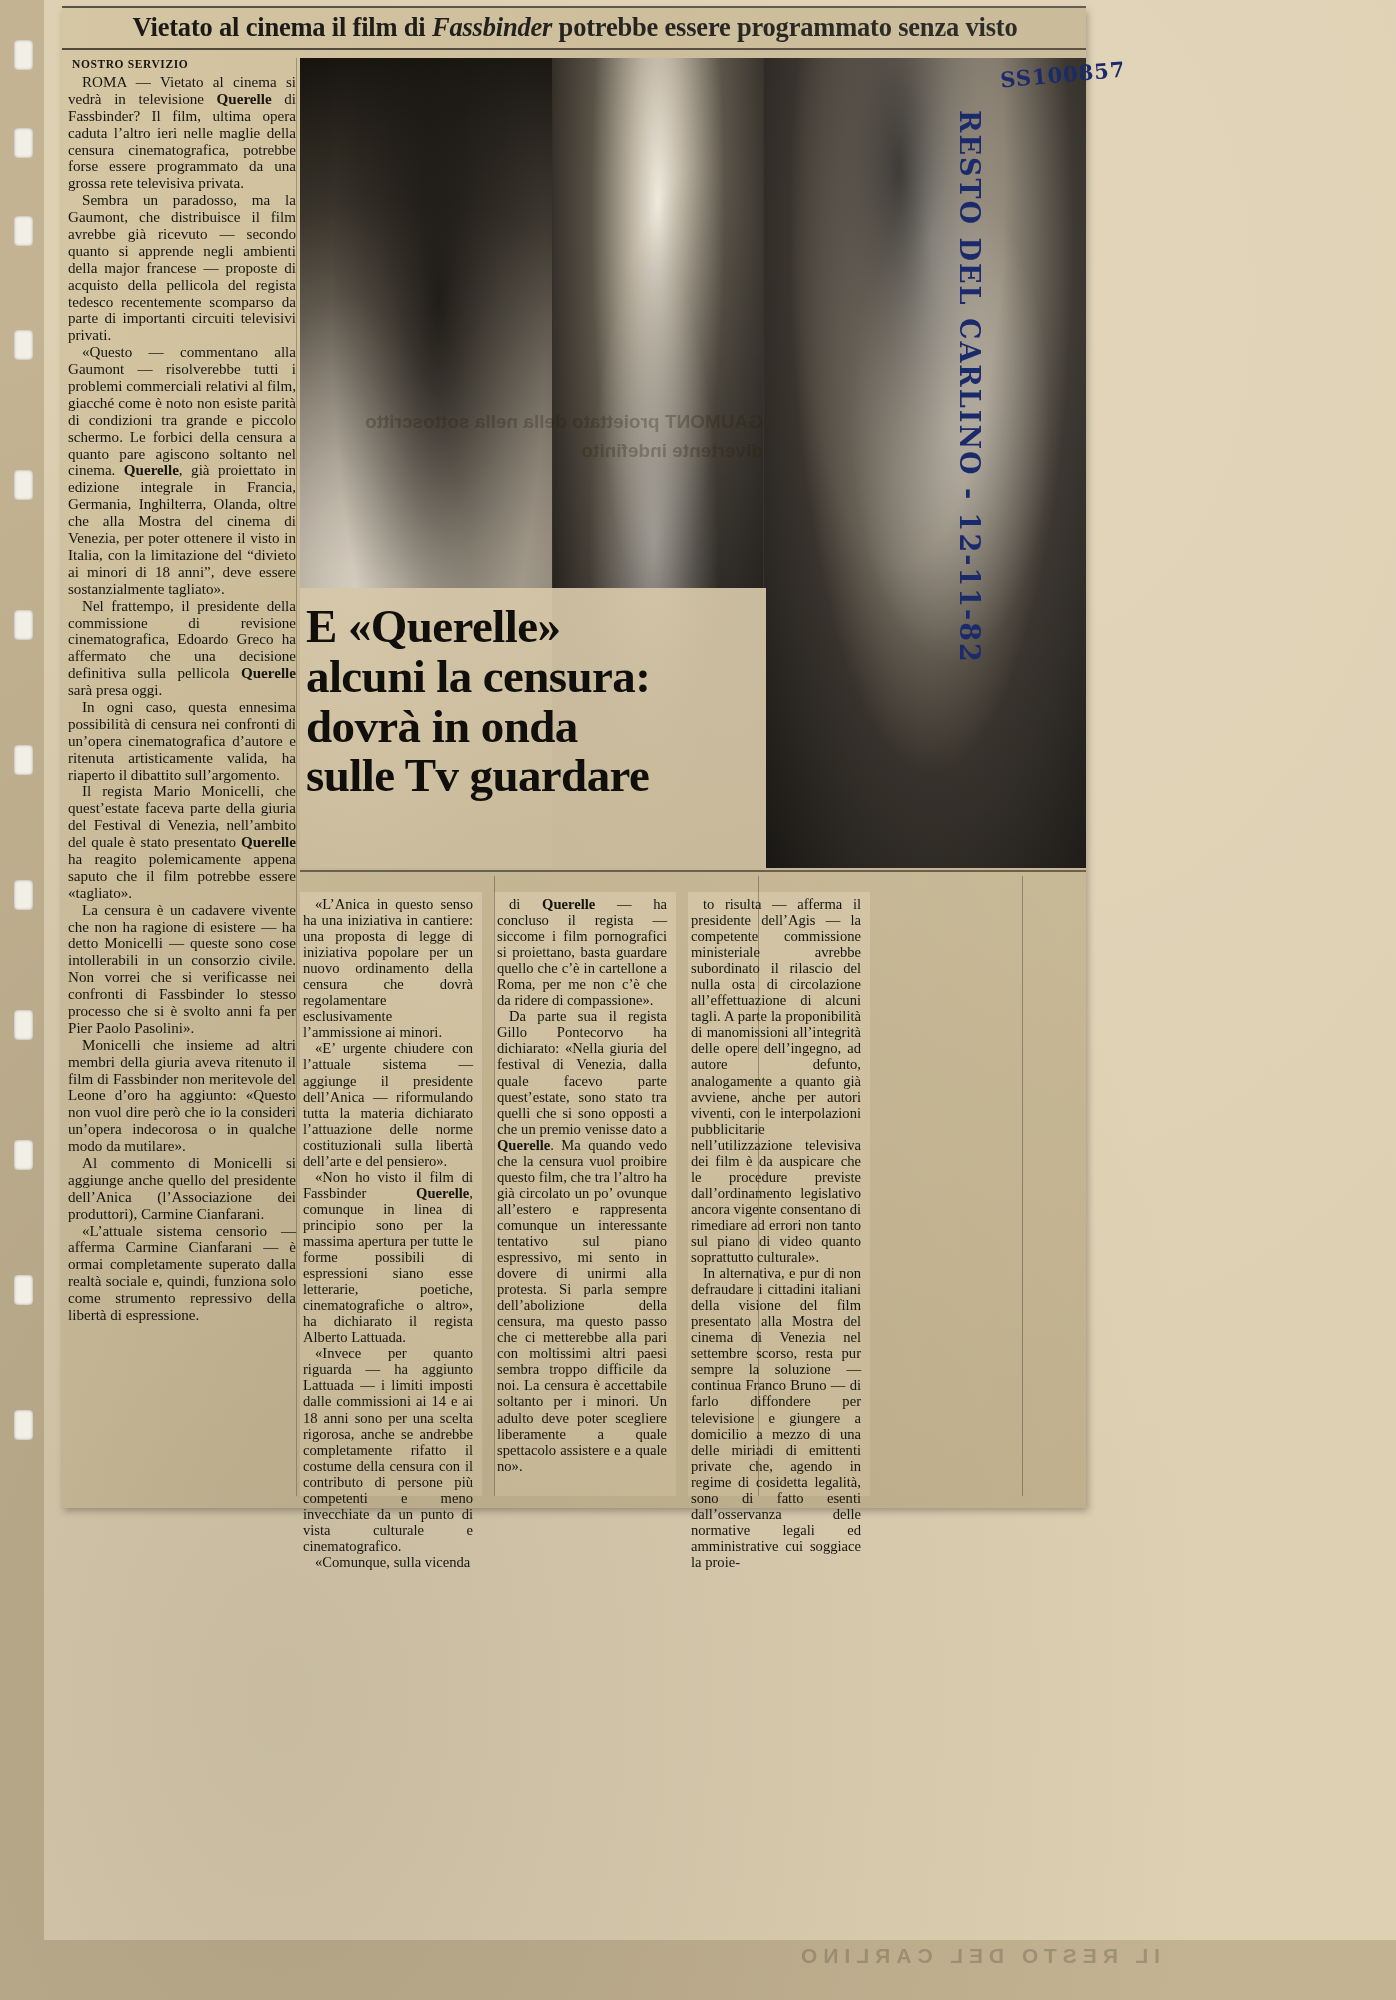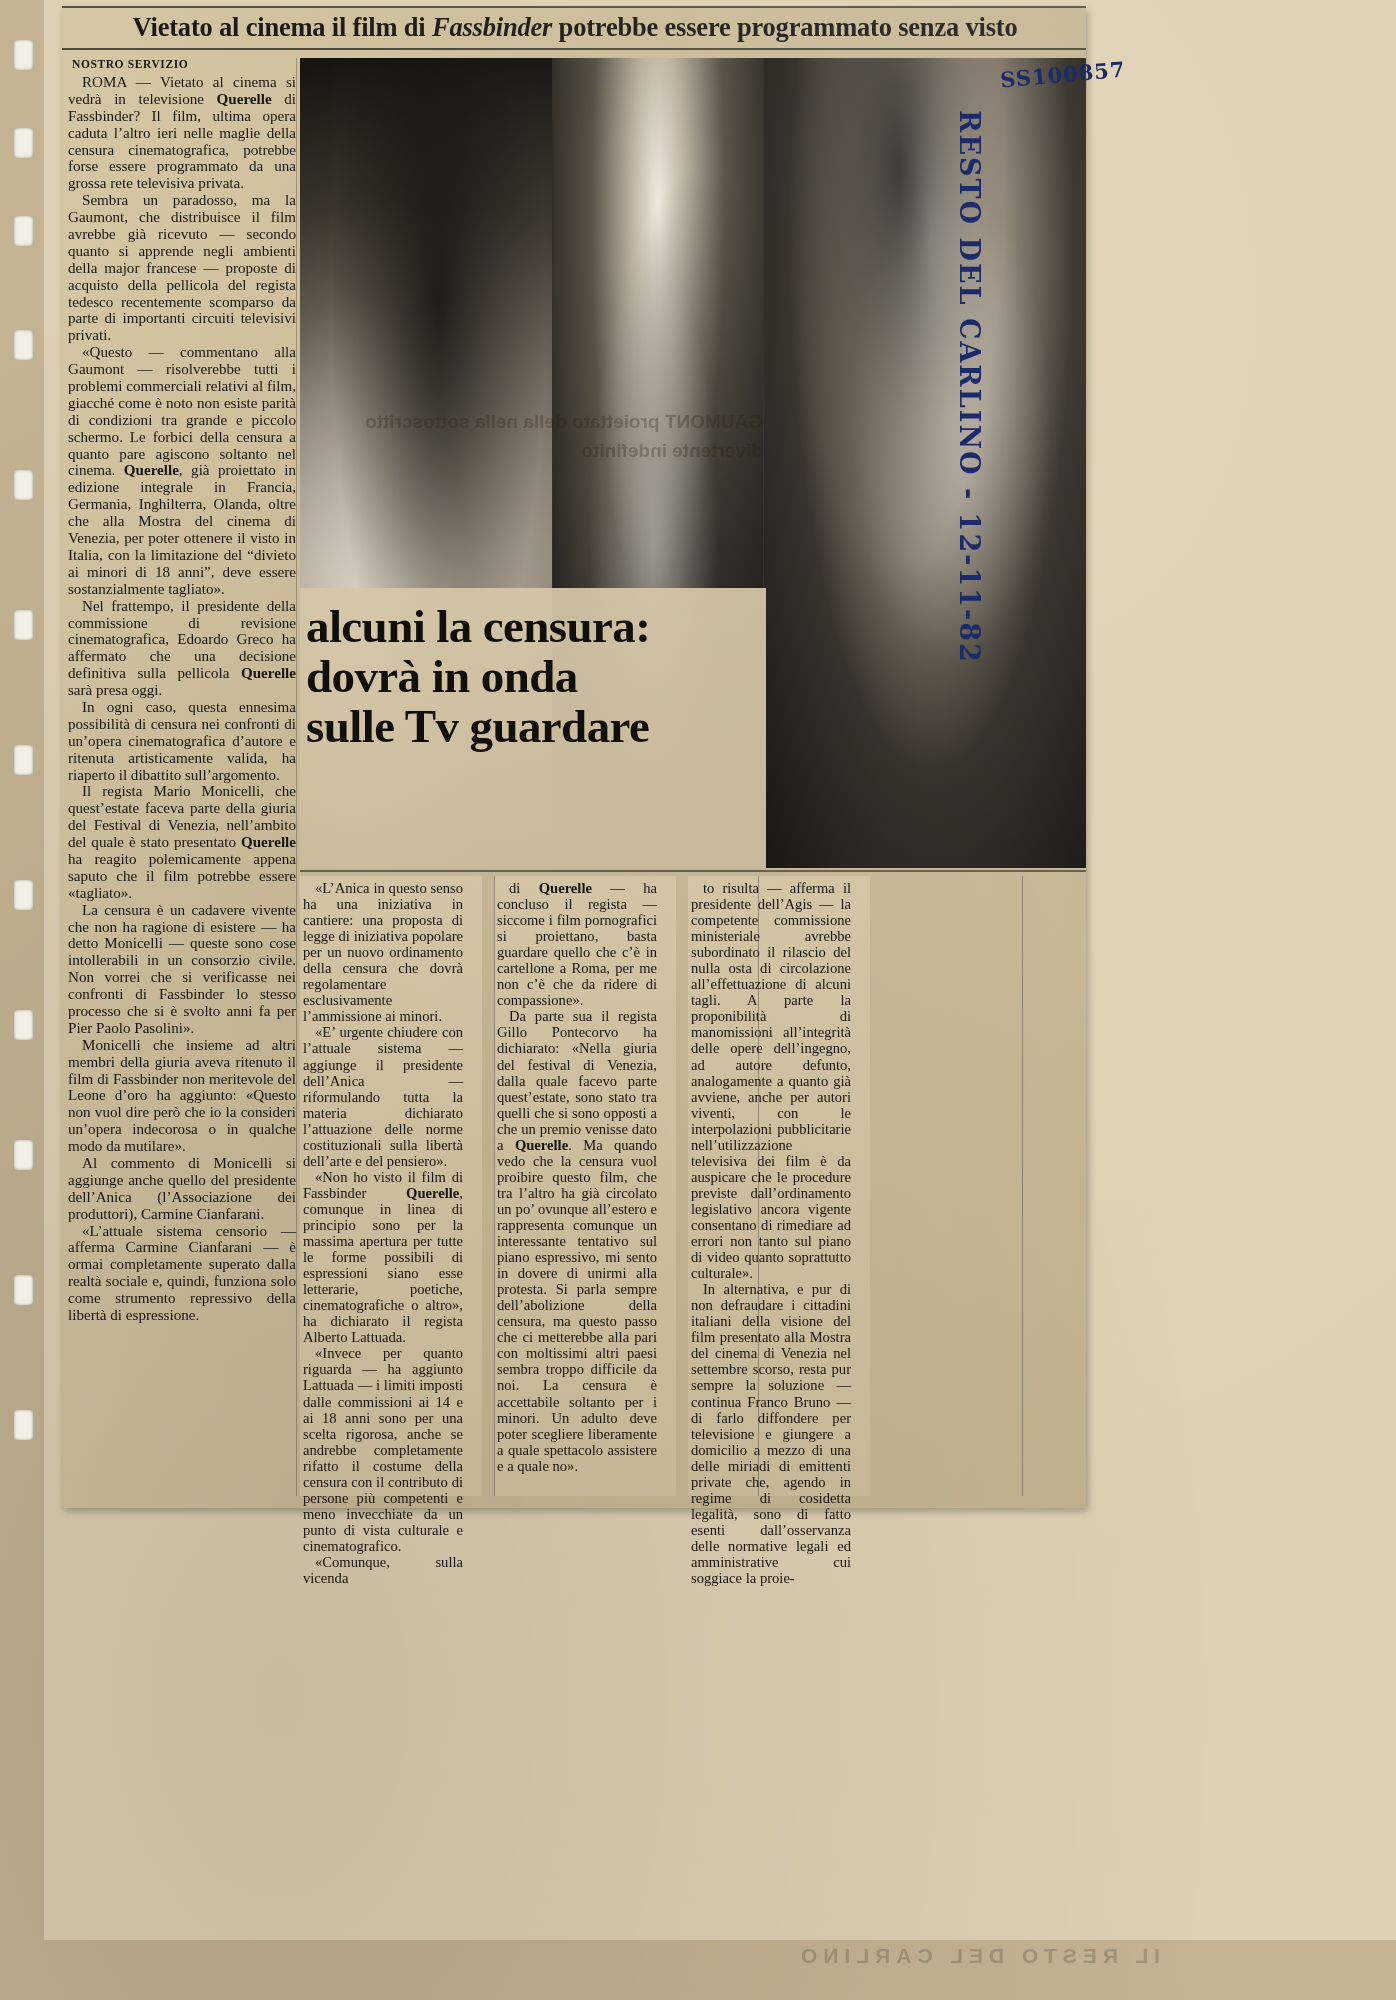--- a/index.html
+++ b/index.html
@@ -212,22 +212,23 @@
     left: 300px; top: 876px;
     width: 786px;
     height: 620px;
     display: flex;
     gap: 12px;
     z-index: 5;
   }
   .lcol {
     width: 182px;
     background: linear-gradient(180deg, rgba(222,208,178,.55), rgba(206,191,158,.55));
-    padding: 4px 19px 0 3px;
+    padding: 4px 9px 0 3px;
     box-sizing: border-box;
+    margin-top: 16px;
   }
   .lcol p {
     margin: 0;
     text-indent: 12px;
     font-size: 14.6px;
     line-height: 1.1;
     text-align: justify;
     hyphens: auto;
     color: #15140e;
     font-family: "Liberation Serif", serif;
@@ -349,20 +350,21 @@
       </div>
     <div class="ph ph3">
         <div class="g3"></div>
       </div>
   </div>
 
   <div class="showthrough">GAUMONT  proiettato  della  nella  sottoscritto  divertente indefinito</div>
 
   <div class="deck-bg"></div>
   <div class="deck" id="deck">
+      <span class="l">E «Querelle»</span>
       <span class="l">alcuni la censura:</span>
       <span class="l">dovrà in onda</span>
       <span class="l">sulle Tv guardare</span>
     </div>
 
   <div class="rule-h"></div>
   <div class="rule-v" style="left:494px"></div>
   <div class="rule-v" style="left:758px"></div>
   <div class="rule-v" style="left:1022px"></div>
   <div class="lower" id="lower">

